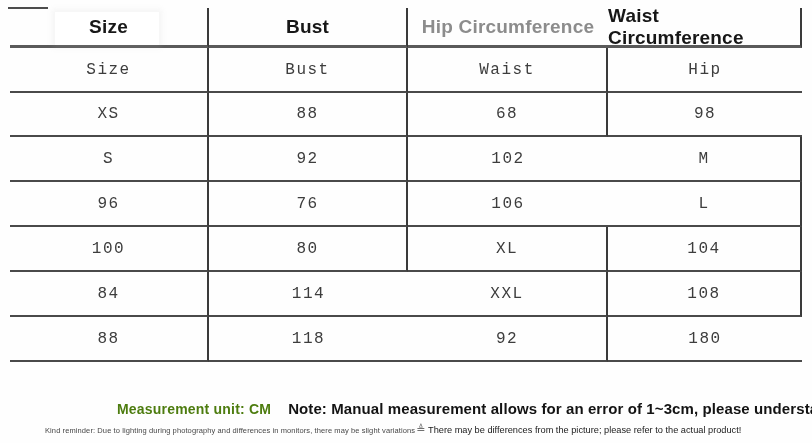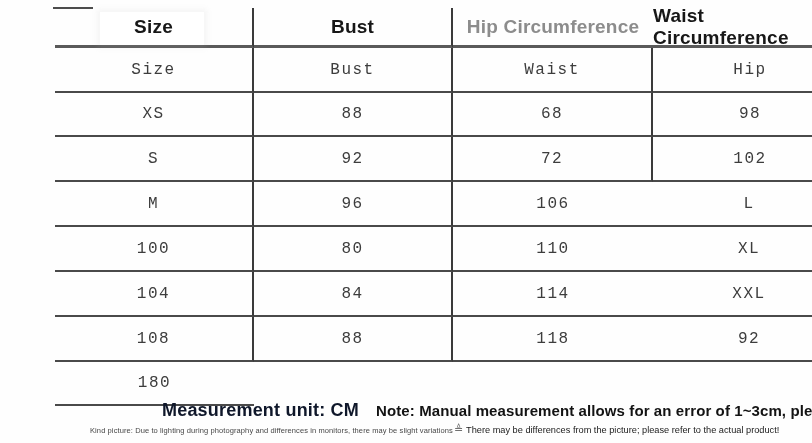--- a/index.html
+++ b/index.html
@@ -10,21 +10,20 @@
     width: 812px;
     height: 443px;
     position: relative;
     background: #fefefe;
     font-family: "Liberation Sans", sans-serif;
     overflow: hidden;
   }
   .canvas {
     position: absolute;
     inset: 0;
-    margin-left: 45px;
   }
   
   .size-table {
     position: absolute;
     left: 10px;
     top: 8px;
     width: 792px;
     height: 398px;
     display: grid;
     grid-template-columns: 199px 199px 200px 194px;
@@ -82,22 +81,22 @@
     position: absolute;
     left: 117px;
     top: 400px;
     display: flex;
     align-items: baseline;
     gap: 17px;
     white-space: nowrap;
   }
   .unit-label {
     font-weight: bold;
-    font-size: 18px;
-    color: #0f172a;
+    font-size: 14px;
+    color: #4d7c0f;
     letter-spacing: 0.2px;
   }
   .note-label {
     font-weight: bold;
     font-size: 15px;
     color: #131313;
     letter-spacing: 0.1px;
   }
   .footer-line2 {
     position: absolute;
@@ -156,31 +155,30 @@
     <div class="cell mono vline">Waist</div>
     <div class="cell mono">Hip</div>
 
     <div class="cell mono vline">XS</div>
     <div class="cell mono vline">88</div>
     <div class="cell mono vline">68</div>
     <div class="cell mono">98</div>
 
     <div class="cell mono vline">S</div>
     <div class="cell mono vline">92</div>
-    <div class="cell mono vline">72</div>
     <div class="cell mono">102</div>
 
     <div class="cell mono vline">M</div>
     <div class="cell mono vline">96</div>
+    <div class="cell mono vline">76</div>
     <div class="cell mono">106</div>
 
     <div class="cell mono vline">L</div>
     <div class="cell mono vline">100</div>
     <div class="cell mono vline">80</div>
-    <div class="cell mono">110</div>
 
     <div class="cell mono vline">XL</div>
     <div class="cell mono vline">104</div>
     <div class="cell mono vline">84</div>
     <div class="cell mono">114</div>
 
     <div class="cell mono vline">XXL</div>
     <div class="cell mono vline">108</div>
     <div class="cell mono vline">88</div>
     <div class="cell mono">118</div>
@@ -189,18 +187,18 @@
     <div class="cell mono">180</div>
 
   </div>
 
   <div class="footer-line1">
     <span class="unit-label">Measurement unit: CM</span>
     <span class="note-label">Note: Manual measurement allows for an error of 1~3cm, please understand!</span>
   </div>
 
   <div class="footer-line2">
-    <span class="reminder-small">Kind picture: Due to lighting during photography and differences in monitors, there may be slight variations</span>
+    <span class="reminder-small">Kind reminder: Due to lighting during photography and differences in monitors, there may be slight variations</span>
     <span class="artifact-glyph">≜</span>
     <span class="reminder-large">There may be differences from the picture; please refer to the actual product!</span>
   </div>
 
 </div>
 
 </body></html>

